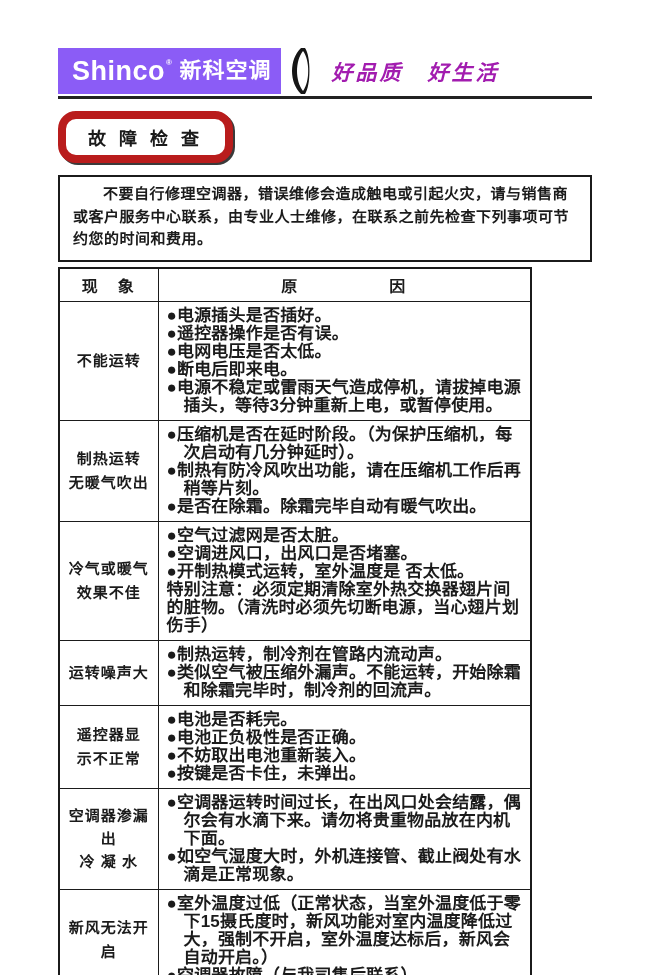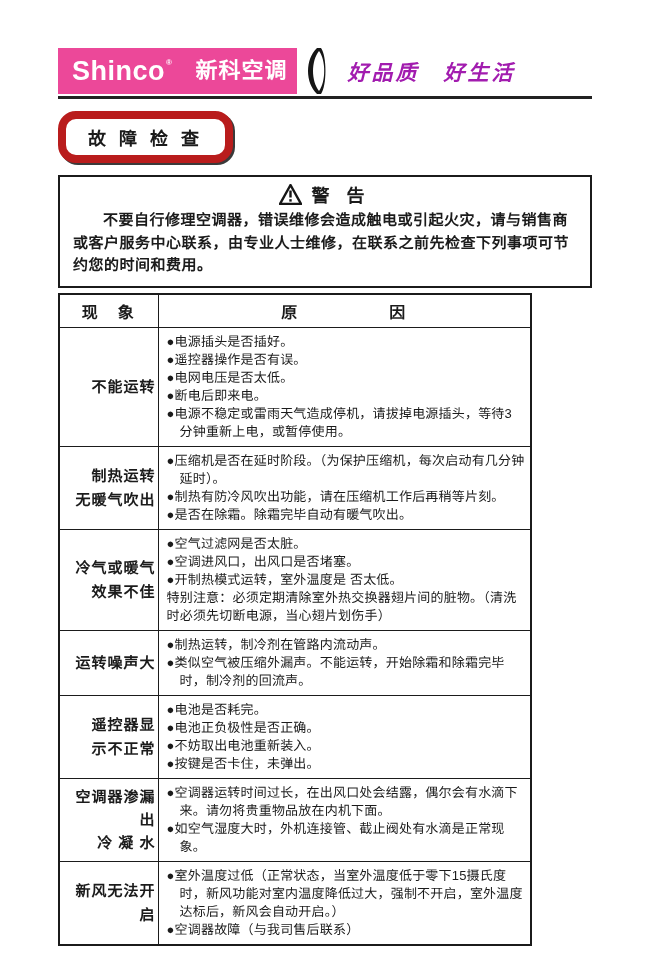--- a/index.html
+++ b/index.html
@@ -9,28 +9,28 @@
     font-family:"Liberation Sans","DejaVu Sans",sans-serif;
     color:#1b1b1b;
     overflow:hidden;
   }
   .page{position:relative;width:650px;height:975px;padding-top:48px;box-sizing:border-box;}
   .content{margin-left:58px;width:534px;}
 
   
   .brand-row{display:flex;align-items:center;height:46px;}
   .banner{
-    background:#ec4899;color:#fff;height:46px;
+    background:#8b5cf6;color:#fff;height:46px;
     display:flex;align-items:center;gap:8px;
     padding:0 10px 0 14px;min-width:196px;
     position:relative;
   }
   .logo{font-size:27px;font-weight:bold;letter-spacing:0.5px;line-height:1;}
   .logo .tm{font-size:8px;vertical-align:top;position:relative;top:1px;left:1px;}
-  .brand-cn{font-size:22px;font-weight:bold;letter-spacing:1px;line-height:1;margin-left:16px;}
+  .brand-cn{font-size:22px;font-weight:bold;letter-spacing:1px;line-height:1;}
   .swoosh{height:46px;width:26px;margin-left:4px;flex:0 0 auto;}
   .slogan{
     margin-left:20px;font-size:21px;font-weight:bold;font-style:italic;
     font-family:"DejaVu Serif","Liberation Serif",serif;
     letter-spacing:3px;color:#a21caf;
   }
   .top-rule{height:3px;background:#222;margin-top:2px;}
 
   
   .title-pill{
@@ -48,26 +48,26 @@
 
   
   table.fault{
     margin-top:5px;border-collapse:collapse;width:474px;
     border:2px solid #1b1b1b;table-layout:fixed;
   }
   table.fault th,table.fault td{border:1px solid #1b1b1b;}
   col.c-symptom{width:99px;}
   th{font-size:16px;font-weight:600;padding:4px 0;letter-spacing:2px;}
   td.symptom{
-    text-align:right;vertical-align:middle;
+    text-align:center;vertical-align:middle;
     font-size:15px;font-weight:600;line-height:1.55;letter-spacing:1px;
     padding:2px 2px;
   }
   td.causes{
-    vertical-align:middle;font-size:13px;font-weight:400;
+    vertical-align:middle;font-size:17px;font-weight:700;
     line-height:18px;padding:5px 5px 5px 8px;letter-spacing:0.2px;
   }
   td.causes .bullet{padding-left:1em;text-indent:-1em;}
   td.causes .note{padding-left:0;text-indent:0;}
 </style>
 </head>
 <body>
 
 <div class="page">
   <div class="content">
@@ -82,28 +82,20 @@
       </svg>
       <span class="slogan">好品质　好生活</span>
     </div>
     <div class="top-rule"></div>
 
     <div>
       <span class="title-pill">故 障 检 查</span>
     </div>
 
     <div class="warn-box">
-      <div class="warn-head">
-        <svg width="23" height="21" viewBox="0 0 23 21">
-          <path d="M11.5,1 L22,20 L1,20 Z" fill="none" stroke="#161616" stroke-width="2.4" stroke-linejoin="round"></path>
-          <rect x="10.3" y="6.5" width="2.4" height="7" fill="#161616"></rect>
-          <rect x="10.3" y="15.2" width="2.4" height="2.4" fill="#161616"></rect>
-        </svg>
-        <span>警  告</span>
-      </div>
       <div class="warn-body">不要自行修理空调器，错误维修会造成触电或引起火灾，请与销售商或客户服务中心联系，由专业人士维修，在联系之前先检查下列事项可节约您的时间和费用。</div>
     </div>
 
     <table class="fault">
       <colgroup>
           <col class="c-symptom">
           <col>
         </colgroup>
       <thead>
         <tr>

